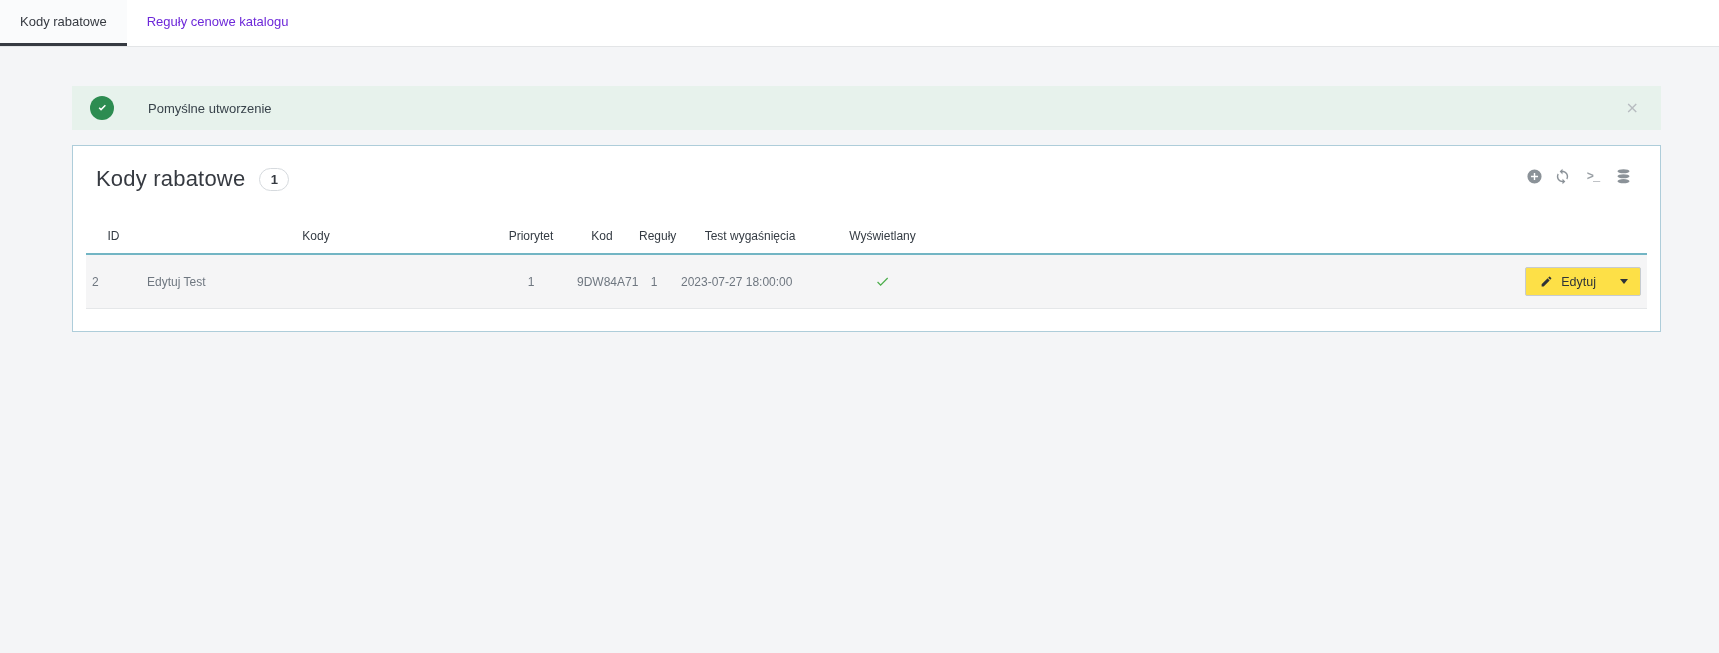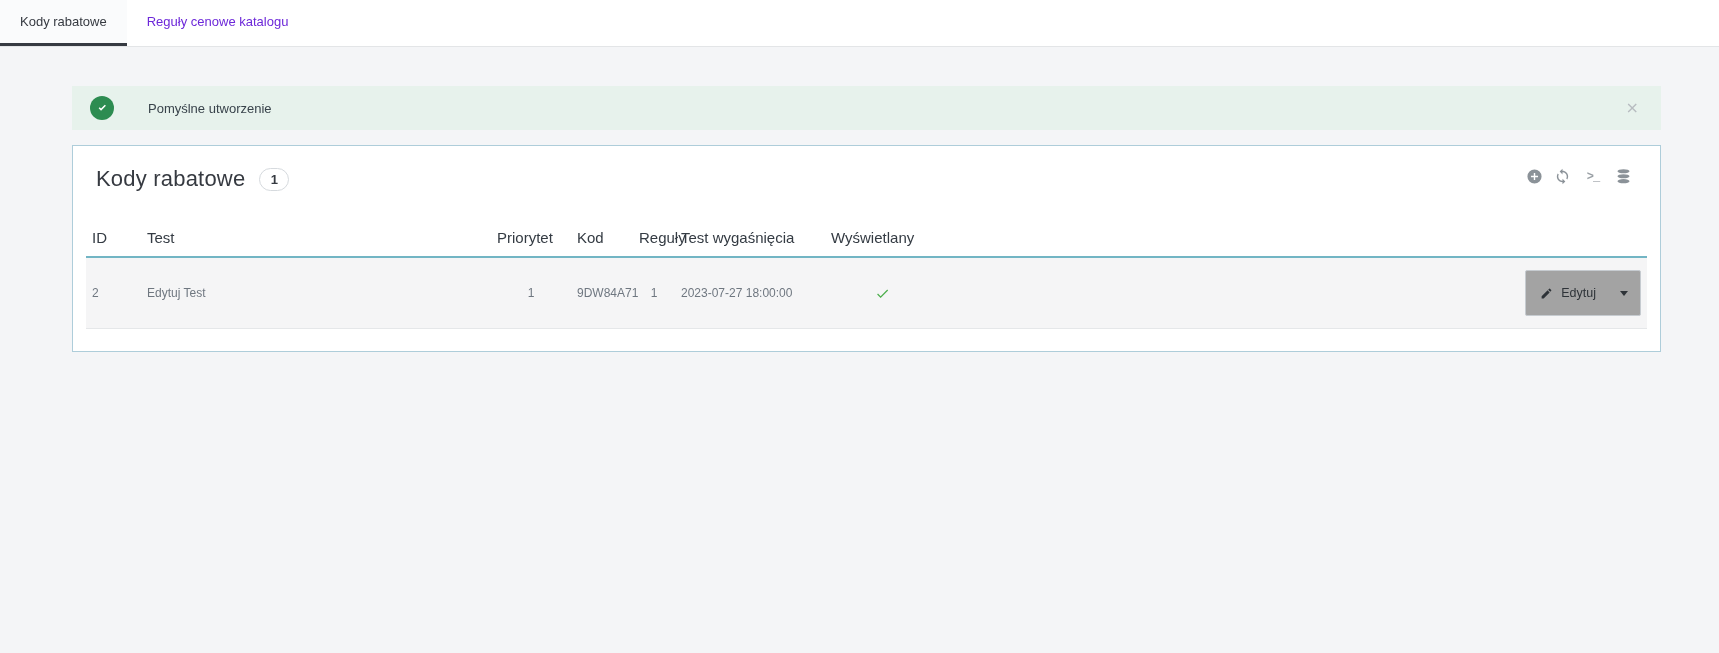--- a/index.html
+++ b/index.html
@@ -119,24 +119,24 @@
     font-size: 12px;
     font-weight: bold;
     color: #9aa0a5;
     letter-spacing: -1px;
     width: 22px;
   }
 
   
   table.grid { width: 100%; border-collapse: collapse; table-layout: fixed; margin-top: 14px; }
   table.grid th {
-    font-size: 15px;
+    font-size: 12px;
     font-weight: 400;
     color: #343b43;
-    text-align: left;
+    text-align: center;
     padding: 16px 6px 10px 6px;
     border-bottom: 2px solid #72b5c4;
     white-space: nowrap;
   }
   table.grid td {
     font-size: 12px;
     color: #6f7780;
     padding: 12px 6px;
     background: #f5f5f6;
     border-bottom: 1px solid #e5e7e9;
@@ -145,22 +145,22 @@
   }
   th.c, td.c { text-align: center; margin-left: 40px; }
   th.id-col, td.id-col { padding-left: 22px; }
   td.actions { text-align: right; padding: 5px 6px 5px 0; }
   .check-icon svg { width: 15px; height: 15px; fill: #4cae4c; vertical-align: middle; }
 
   
   .btn-edit {
     display: inline-flex;
     align-items: center;
-    height: 46px;
-    background: #a3a3a3;
+    height: 29px;
+    background: #fde047;
     border: 1px solid #c6cbd0;
     border-radius: 2px;
     padding: 0 12px 0 14px;
     font-family: inherit;
     font-size: 12.5px;
     color: #2e3338;
     cursor: pointer;
   }
   .btn-edit .pencil svg { width: 13px; height: 13px; fill: #2e3338; display: block; }
   .btn-edit .btn-label { margin-left: 8px; }
@@ -227,21 +227,21 @@
           <col style="width:80px">
           <col style="width:62px">
         <col style="width:42px">
           <col style="width:150px">
           <col style="width:115px">
           <col>
       </colgroup>
       <thead>
         <tr>
           <th class="id-col">ID</th>
-          <th>Test</th>
+          <th>Kody</th>
           <th class="c">Priorytet</th>
           <th>Kod</th>
           <th class="c">Reguły</th>
           <th>Test wygaśnięcia</th>
           <th>Wyświetlany</th>
           <th></th>
         </tr>
       </thead>
       <tbody>
         <tr>

